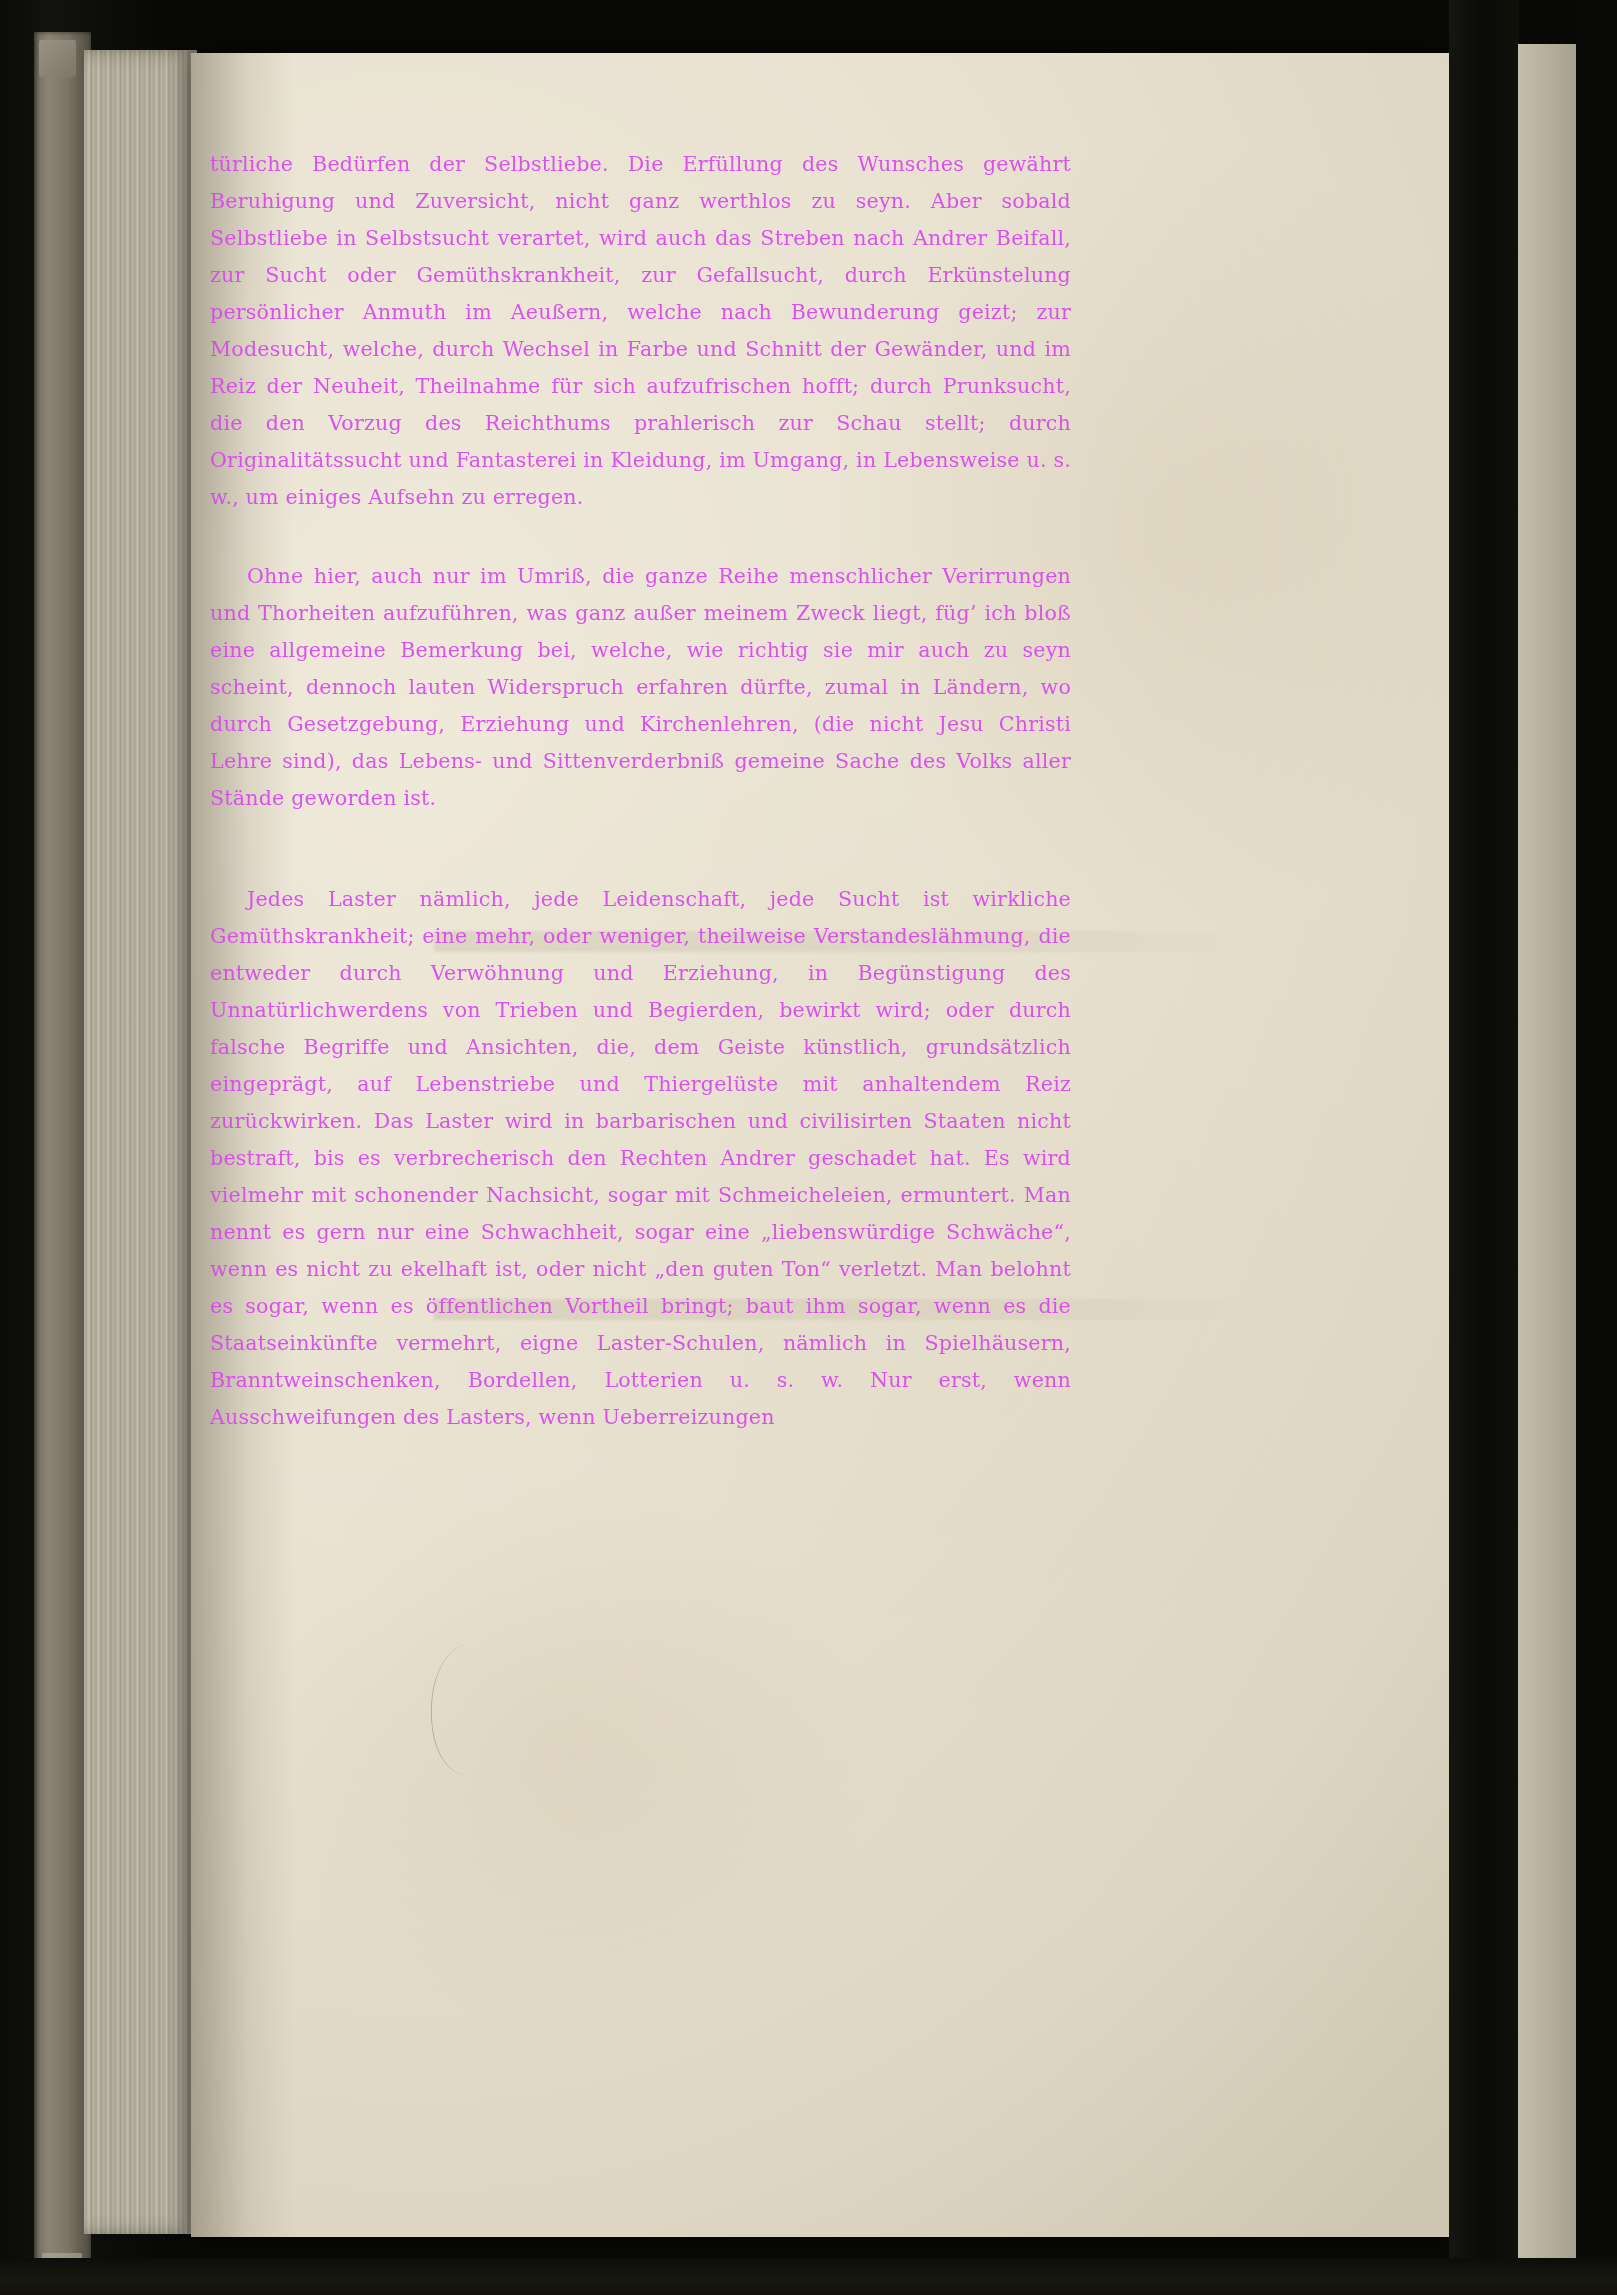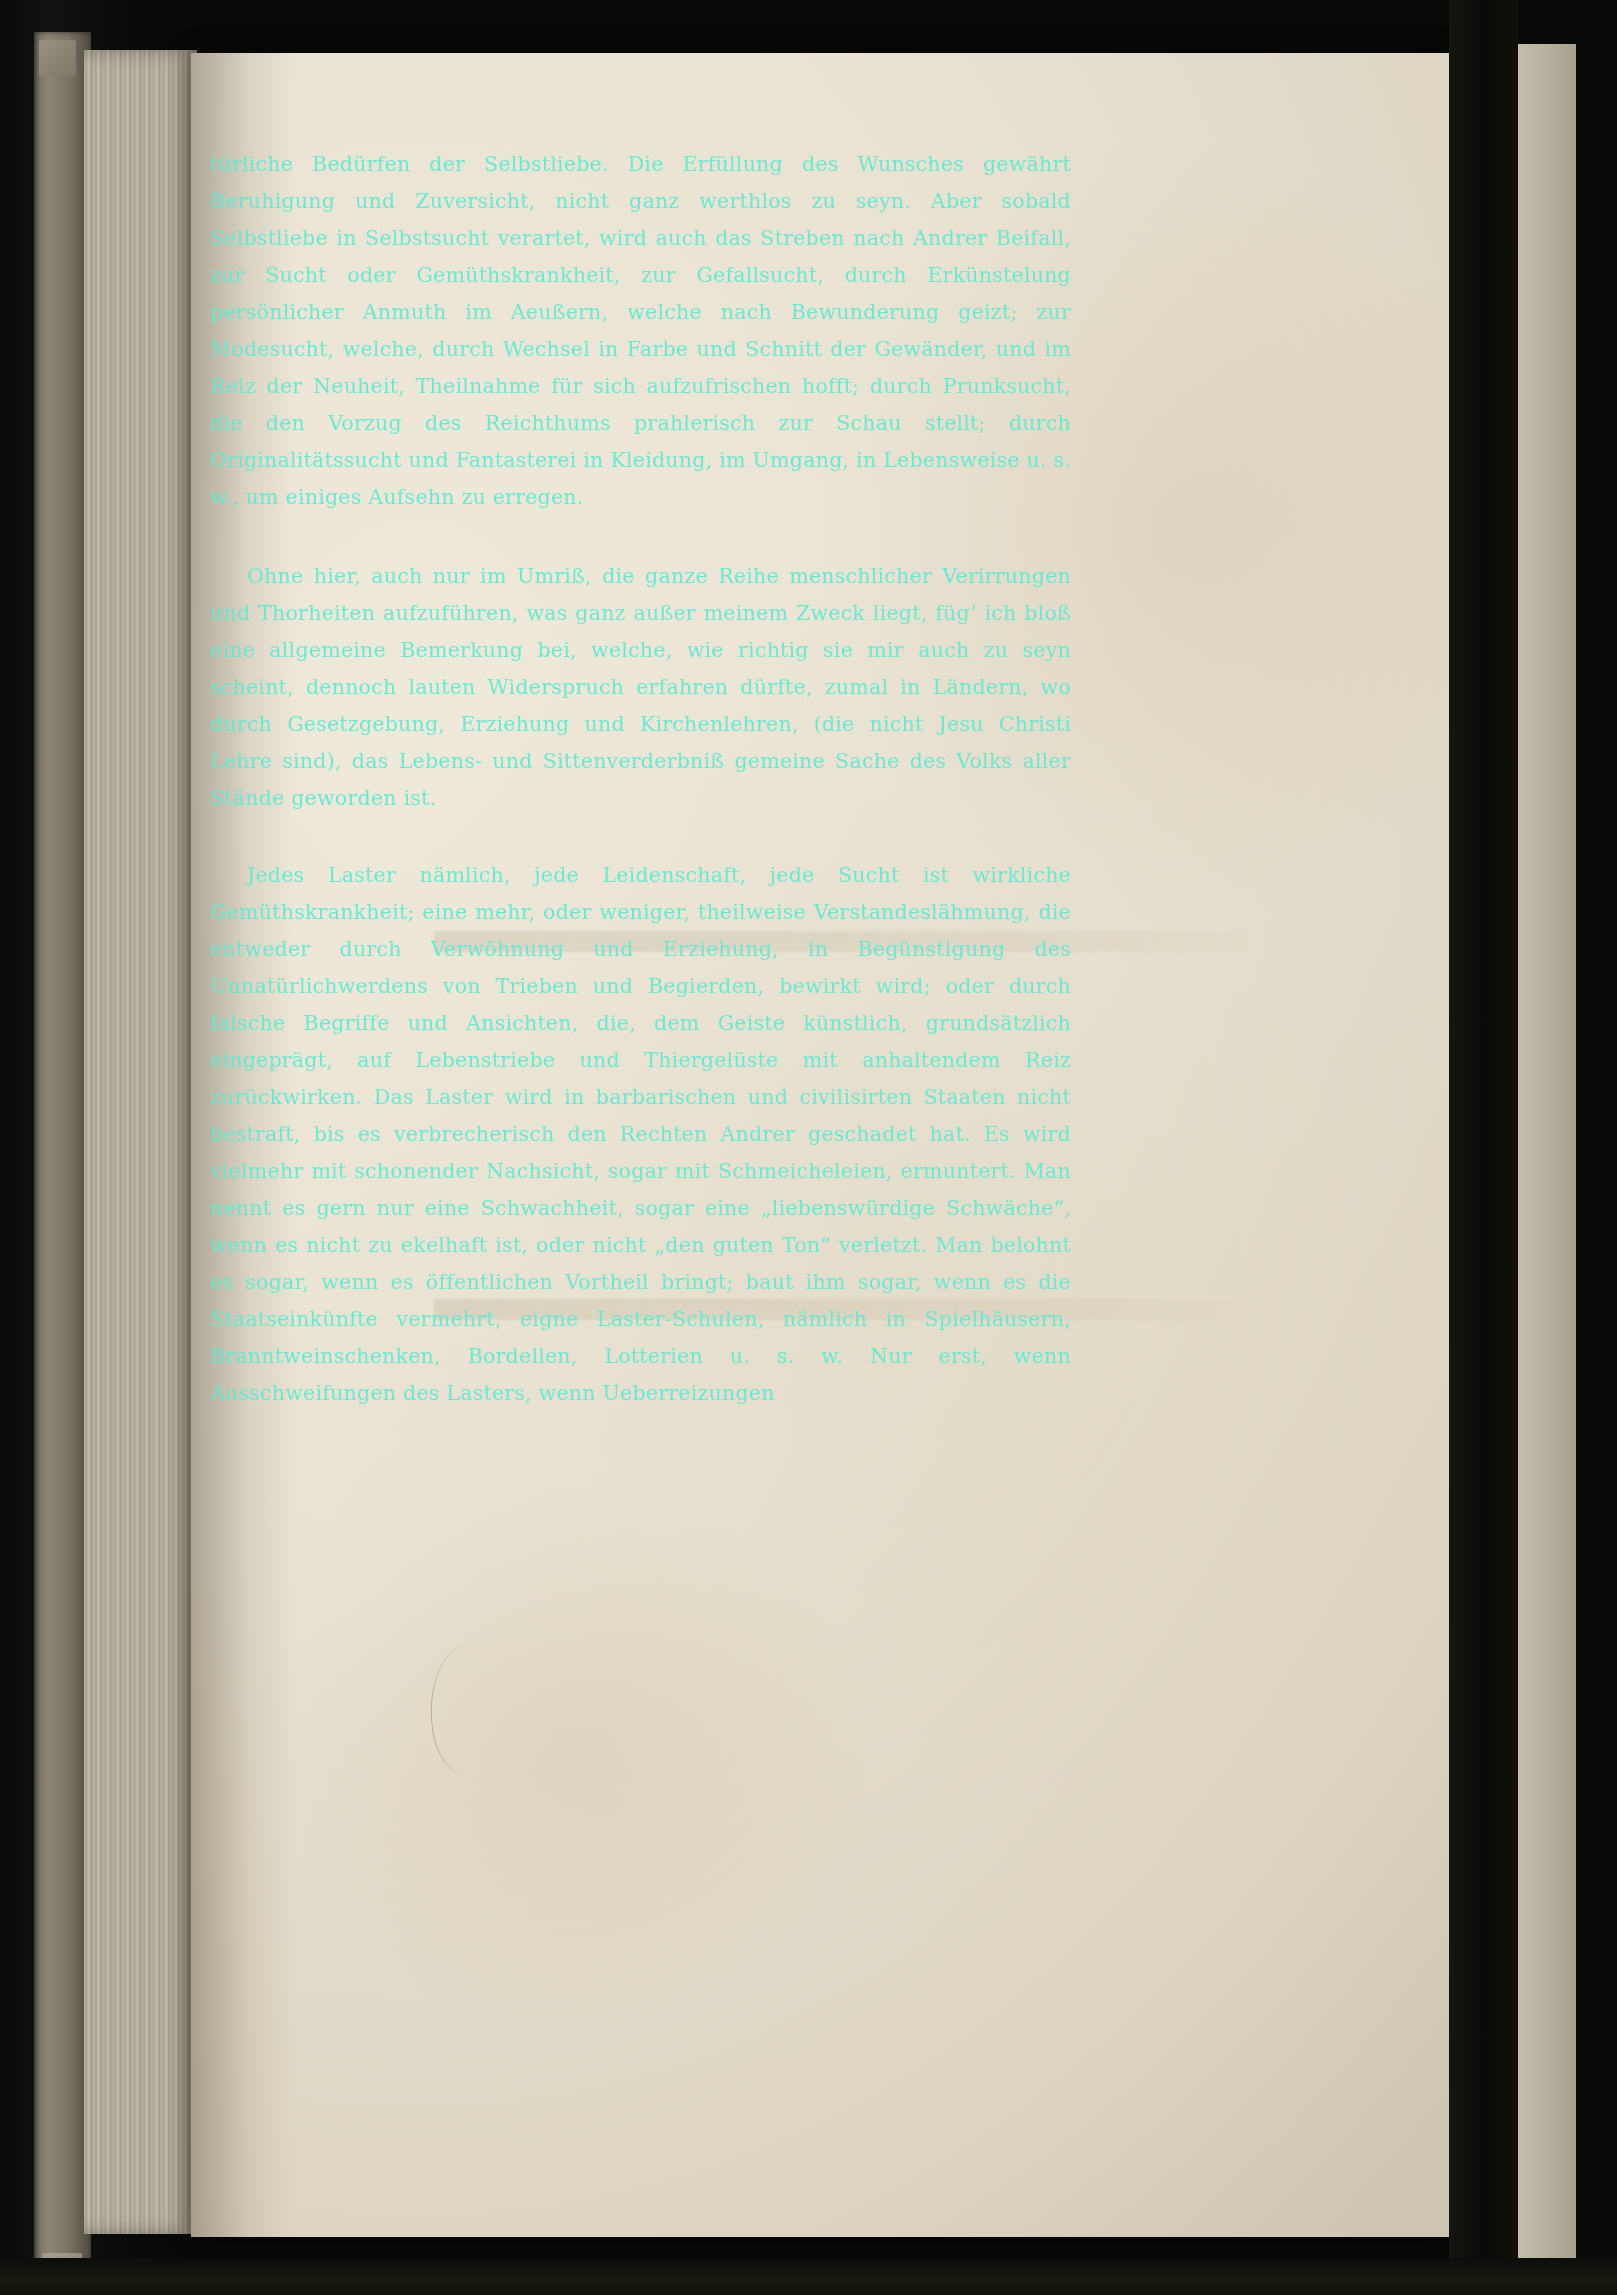--- a/index.html
+++ b/index.html
@@ -166,29 +166,29 @@
     margin-bottom: 39px;
     opacity: .92;
   }
   .folio .dash { margin: 0 14.6px; }
 
   p.body {
     margin: 0 0 27.5px 0;
     font-family: "DejaVu Serif", "Liberation Serif", serif;
     font-size: 20.6px;
     line-height: 37px;
-    color: #5eead4;
+    color: #d946ef;
     text-align: justify;
     text-justify: inter-word;
     letter-spacing: 0.2px;
     opacity: .93;
   }
   p.body.indent { text-indent: 37px; }
   p.body.first { margin-bottom: 42px; }
-  p.body.second { margin-bottom: 40px; }
+  p.body.second { margin-bottom: 64px; }
   #ghost1, #ghost2 {
     position: absolute;
     left: 243px;
     width: 817px;
     height: 21px;
     background: linear-gradient(90deg, rgba(150,138,110,.18), rgba(150,138,110,.10) 70%, rgba(150,138,110,0));
     filter: blur(1px);
     pointer-events: none;
   }
   #ghost1 { top: 878px; }

